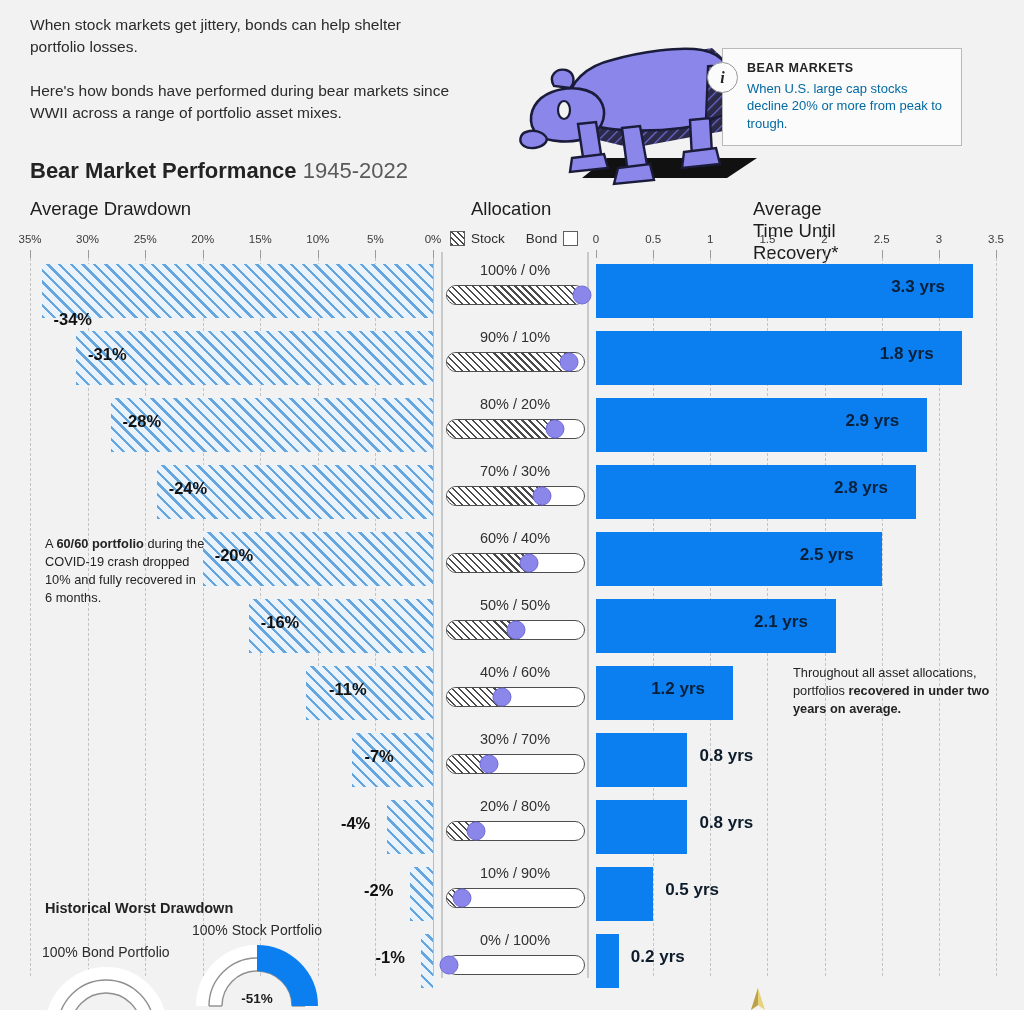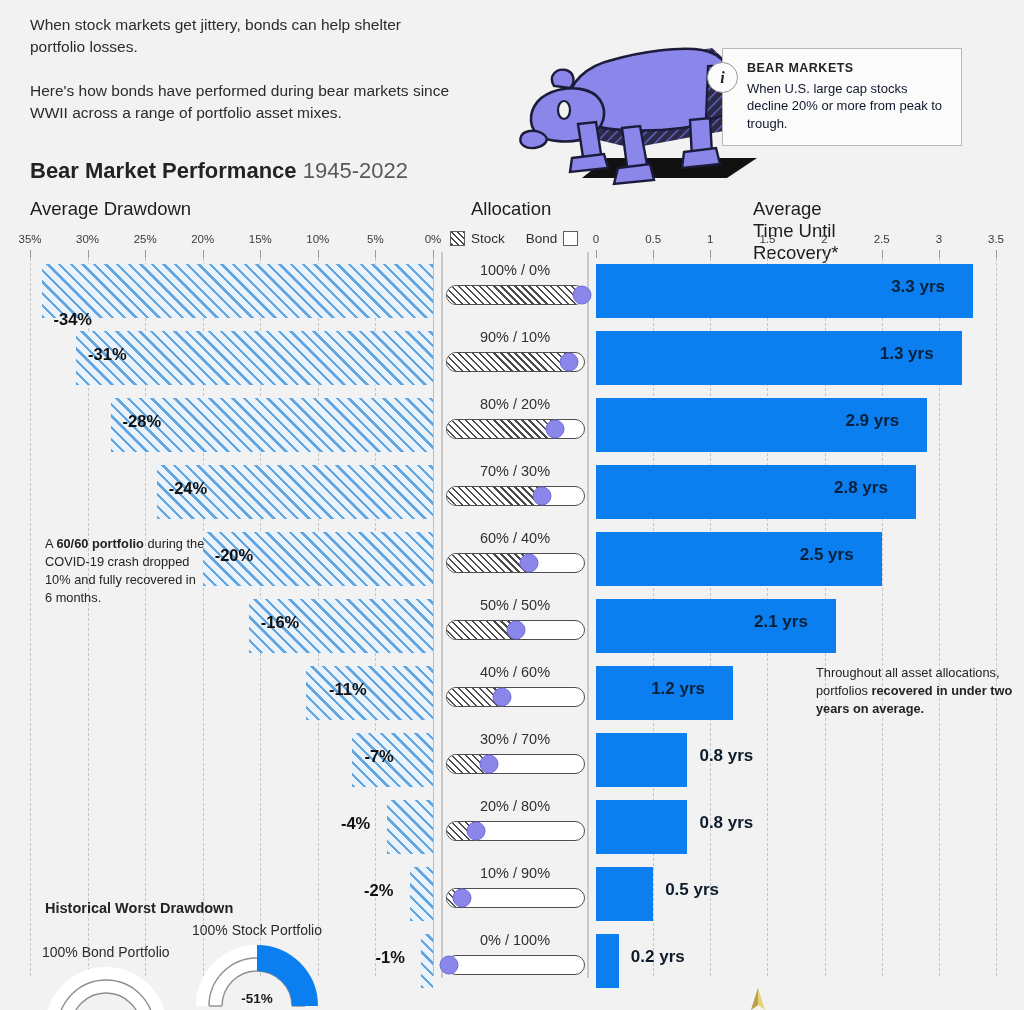--- a/index.html
+++ b/index.html
@@ -26,21 +26,21 @@
     position: absolute; left: 722px; top: 48px; width: 240px;
     background: #fbfbfb; border: 1px solid #b9b9b9; padding: 12px 14px 13px 24px;
   }
   .callout-badge {
     position: absolute; left: -16px; top: 13px; width: 31px; height: 31px;
     border-radius: 50%; background: #fbfbfb; border: 1px solid #9a9a9a;
     display: flex; align-items: center; justify-content: center;
     font-style: italic; font-family: "Liberation Serif", serif; font-size: 16px; font-weight: bold;
   }
   .callout-title { font-size: 12.5px; font-weight: bold; letter-spacing: .5px; margin-bottom: 5px; }
-  .callout-body { font-size: 13px; line-height: 1.33; color: #0f172a; }
+  .callout-body { font-size: 13px; line-height: 1.33; color: #0369a1; }
 
   
   .main-title { position: absolute; left: 30px; top: 158px; font-size: 22px; }
   .main-title b { font-weight: bold; }
   .main-title span { color: #5a5a5a; font-weight: normal; }
 
   
   .col-head { position: absolute; top: 198px; font-size: 18.5px; color: #1d1d1d; }
   #head-drawdown { left: 30px; }
   #head-allocation { left: 471px; }
@@ -107,21 +107,21 @@
   .rec-bar { position: absolute; top: 6px; height: 54px; background: #0b7ff0; }
   .rec-label {
     position: absolute; top: 19px; font-size: 17px; font-weight: bold; color: #0d1b2a;
     white-space: nowrap;
   }
   .rec-label.inside { color: #08203a; }
 
   
   .anno { position: absolute; font-size: 12.8px; line-height: 1.42; color: #232323; }
   #anno-left  { left: 45px; top: 535px; width: 160px; }
-  #anno-right { left: 816px; top: 664px; width: 205px; }
+  #anno-right { left: 793px; top: 664px; width: 205px; }
   .anno b { font-weight: bold; }
 
   
   .worst-title { position: absolute; left: 45px; top: 900px; font-size: 14.5px; font-weight: bold; }
   .gauge-block { position: absolute; top: 922px; }
   #gauge-bond  { left: 42px; margin-top: 22px; }
   #gauge-stock { left: 192px; }
   .gauge-cap { font-size: 14px; color: #2b2b2b; white-space: nowrap; text-align: center; }
   .gauge-svg { display: block; margin: 6px auto 0; }
   .gauge-val { position: absolute; left: 0; right: 0; bottom: 4px; text-align: center;
@@ -269,21 +269,21 @@
       </div>
       <div class="row" style="top: 325px;">
         <div class="dd-bar" style="left: 76.0571px; width: 356.943px;"></div>
         <div class="dd-label" style="left: 88.0571px;">-31%</div>
         <div class="alloc-title">90% / 10%</div>
         <div class="slider">
           <div class="slider-fill" style="width: 90%;"></div>
         </div>
         <div class="knob" style="left: 568.7px; top: 37px;"></div>
         <div class="rec-bar" style="left: 596px; width: 365.714px;"></div>
-        <div class="rec-label inside" style="left: 879.714px;">1.3 yrs</div>
+        <div class="rec-label inside" style="left: 879.714px;">1.8 yrs</div>
       </div>
       <div class="row" style="top: 392px;">
         <div class="dd-bar" style="left: 110.6px; width: 322.4px;"></div>
         <div class="dd-label" style="left: 122.6px;">-28%</div>
         <div class="alloc-title">80% / 20%</div>
         <div class="slider">
           <div class="slider-fill" style="width: 80%;"></div>
         </div>
         <div class="knob" style="left: 555.4px; top: 37px;"></div>
         <div class="rec-bar" style="left: 596px; width: 331.429px;"></div>

